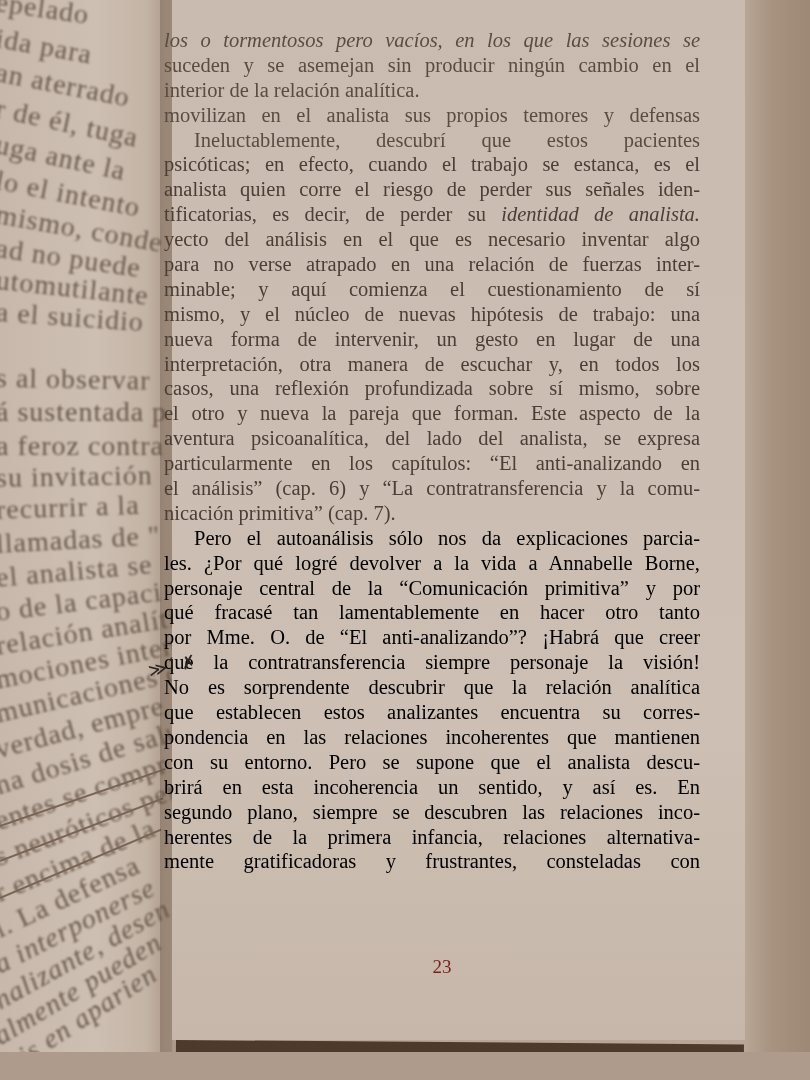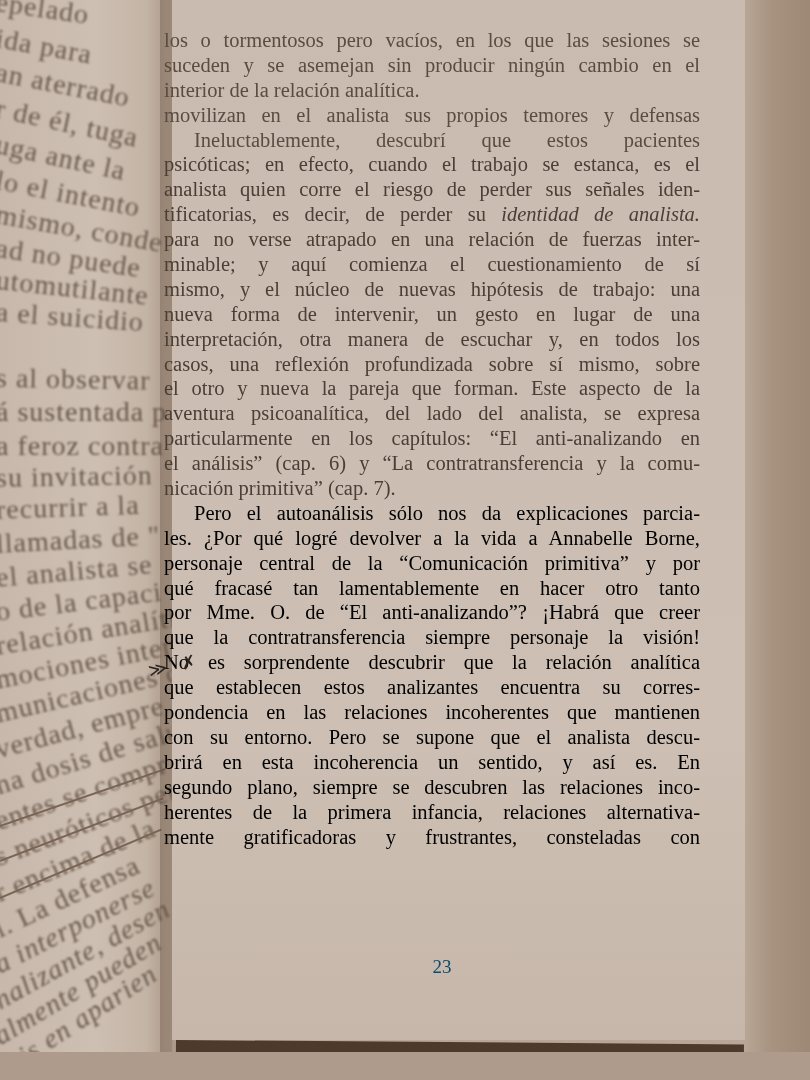--- a/index.html
+++ b/index.html
@@ -46,21 +46,21 @@
     text-align-last: justify; height: 24.9px;
   }
   .text-block .line.last { text-align-last: left; }
   .text-block .line.indent { padding-left: 30px; }
   .u { text-decoration-color: #3a2c24; text-underline-offset: 4px; text-decoration-thickness: 1.5px; }
   .it { font-style: italic; margin-top: 34px; }
   .blurtop { color: #5a4c42; filter: blur(0.5px); }
   .sharp { color: #000000; }
   .page-number {
     position: absolute; left: 420px; top: 956px; width: 44px; text-align: center;
-    font-size: 19px; color: #0c4a6e;
+    font-size: 19px; color: #7f1d1d;
   }
   .bottom-edge {
     position: absolute; left: 176px; top: 1040px; width: 568px; height: 12px;
     background: #4e3a2c; transform: rotate(0.45deg); transform-origin: left top;
   }
   .bottom-area {
     position: absolute; left: 0; top: 1052px; width: 810px; height: 28px;
     background: #ae9b8b;
   }
   .margin-mark {
@@ -107,28 +107,29 @@
   <div class="left-rule" style="top:825px;transform:rotate(-19deg);"></div>
   <div class="left-rule" style="top:860px;transform:rotate(-21deg);"></div>
   <div class="left-rule" style="top:897px;transform:rotate(-23deg);"></div>
 </div>
 <div class="gutter-shadow"></div>
 
 <div class="right-page"></div>
 <div class="right-edge"></div>
 
 <div class="text-block">
-  <span class="line blurtop" style="margin-top:28px;">los o tormentosos pero vacíos, en los que las sesiones se</span>
+  <span class="line blurtop" style="margin-top:28px;font-style:italic;">los o tormentosos pero vacíos, en los que las sesiones se</span>
   <span class="line blurtop">suceden y se asemejan sin producir ningún cambio en el</span>
   <span class="line last blurtop">interior de la relación analítica.</span>
   <span class="line blurtop">movilizan en el analista sus propios temores y defensas</span>
   <span class="line indent blurtop">Ineluctablemente, descubrí que estos pacientes</span>
   <span class="line"><span>psicóticas; en efecto, </span><span class="u">cuando el trabajo se estanca, es el</span></span>
   <span class="line"><span class="u">analista quien corre el riesgo de perder sus señales iden-</span></span>
   <span class="line"><span class="u">tificatorias, es decir, de perder su </span><span class="u it">identidad de analista.</span></span>
+  <span class="line">yecto del análisis en el que es necesario inventar algo</span>
   <span class="line">para no verse atrapado en una relación de fuerzas inter-</span>
   <span class="line">minable; y aquí comienza el cuestionamiento de sí</span>
   <span class="line">mismo, y el núcleo de nuevas hipótesis de trabajo: una</span>
   <span class="line">nueva forma de intervenir, un gesto en lugar de una</span>
   <span class="line">interpretación, otra manera de escuchar y, en todos los</span>
   <span class="line">casos, una reflexión profundizada sobre sí mismo, sobre</span>
   <span class="line">el otro y nueva la pareja que forman. Este aspecto de la</span>
   <span class="line">aventura psicoanalítica, del lado del analista, se expresa</span>
   <span class="line">particularmente en los capítulos: “El anti-analizando en</span>
   <span class="line">el análisis” (cap. 6) y “La contratransferencia y la comu-</span>

